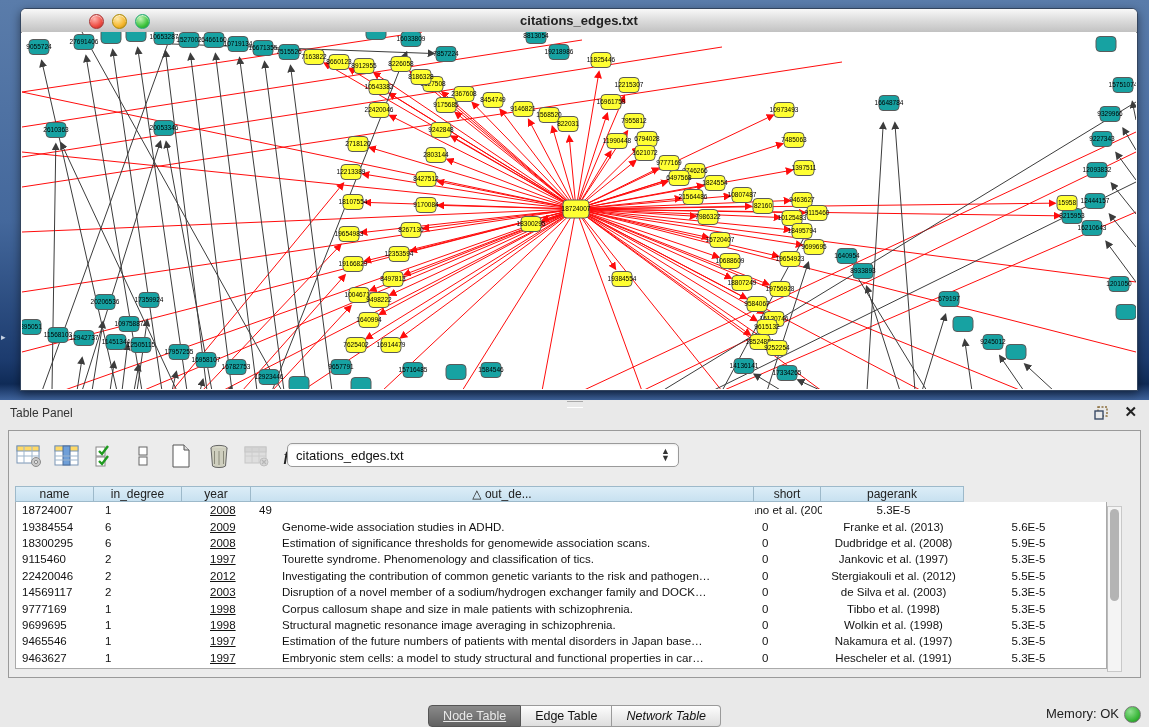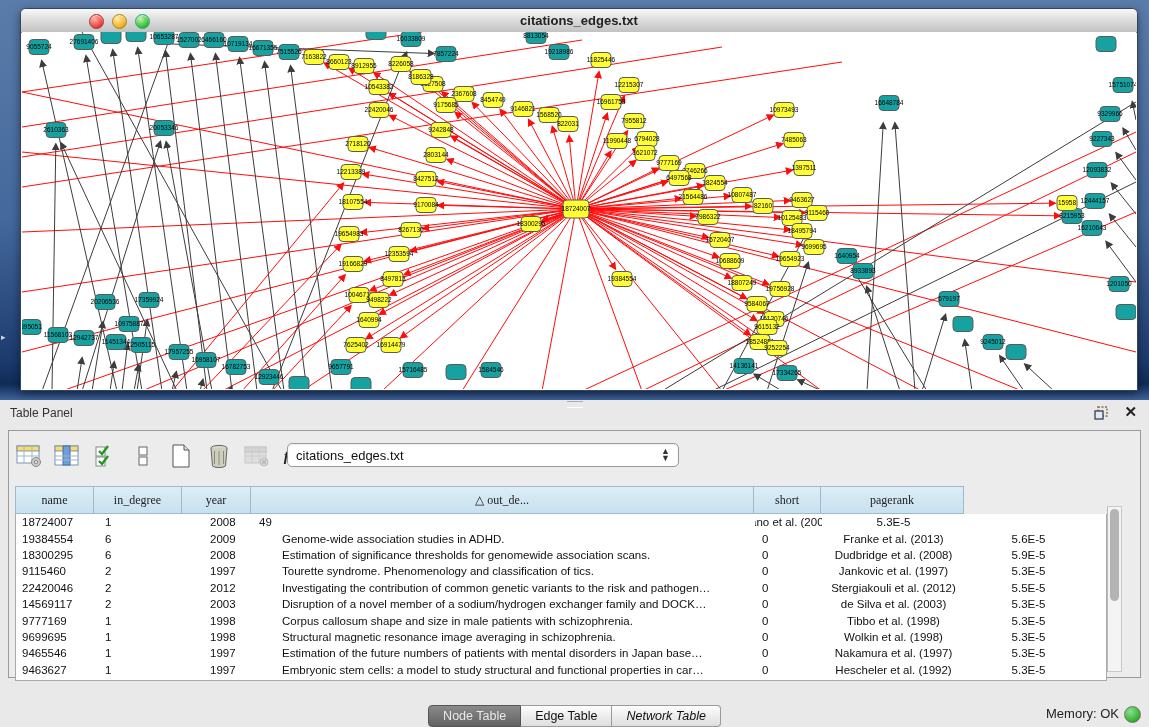--- a/index.html
+++ b/index.html
@@ -36,40 +36,40 @@
   .tool{width:28px;height:28px;display:flex;align-items:center;justify-content:center;cursor:pointer;}
   .fx{font-family:"Liberation Serif",serif;font-style:italic;font-weight:bold;font-size:15px;color:#222;}
   .select{position:absolute;left:278px;top:12px;width:392px;height:24px;background:#fff;
     border:1px solid #9a9a9a;border-radius:5px;font-size:13px;color:#111;
     display:flex;align-items:center;padding:0 8px;box-sizing:border-box;cursor:pointer;
     box-shadow:inset 0 1px 2px rgba(0,0,0,.08);}
   .select .spin{margin-left:auto;font-size:9px;color:#333;line-height:7px;text-align:center;}
   
   .grid{position:absolute;left:6px;top:55px;width:1092px;}
   .hdr-row,.body-row{display:grid;grid-template-columns:79px 88px 69px 503px 67px 143px 127px;}
-  .hdr-row{height:28px;font-family:Liberation Serif, serif;}
+  .hdr-row{height:16px;}
   .hdr-cell{background:linear-gradient(180deg,#dcedf7,#c8e1f0);border:1px solid #9db9ca;border-left:none;
     font-size:12px;color:#222;display:flex;align-items:center;justify-content:center;cursor:pointer;}
   .hdr-cell:first-child{border-left:1px solid #9db9ca;}
   .tbody{background:#fff;border:1px solid #aaa;border-top:none;height:166px;overflow:hidden;}
   .body-row{height:16.4px;font-size:11.5px;color:#111;cursor:default;}
   .cell{white-space:nowrap;overflow:hidden;display:flex;align-items:center;}
-  .c0{padding-left:6px;} .c1{padding-left:10px;} .c2{padding-left:27px;}
+  .c0{padding-left:6px;} .c1{padding-left:10px;} .c2{padding-left:27px;text-decoration:underline;}
   .c3{padding-left:30px;} .c4{padding-left:7px;}
   .c5,.c6{justify-content:center;}
   .vscroll{position:absolute;left:1098px;top:75px;width:15px;height:166px;background:#f4f4f4;
     border:1px solid #c9c9c9;border-left:1px solid #bbb;box-sizing:border-box;}
   .vthumb{position:absolute;left:2px;top:2px;width:9px;height:92px;background:#b4b4b4;border-radius:5px;}
   
   .tabs{position:absolute;left:0;right:0;top:274px;display:flex;justify-content:center;}
   .tabbtn{height:20px;line-height:20px;font-size:12.5px;padding:0 14px;border:1px solid #9a9a9a;
     background:linear-gradient(180deg,#fdfdfd,#dedede);color:#111;cursor:pointer;border-left:none;}
   .tabbtn:first-child{border-radius:4px 0 0 4px;border-left:1px solid #9a9a9a;}
   .tabbtn:last-child{border-radius:0 4px 4px 0;font-style:italic;}
-  .tabbtn.sel{background:linear-gradient(180deg,#8a8a8a,#626262);color:#e9e9e9;border-color:#555;}
+  .tabbtn.sel{background:linear-gradient(180deg,#8a8a8a,#626262);color:#e9e9e9;border-color:#555;text-decoration:underline;}
   
   .statusbar{position:absolute;left:0;bottom:0;width:100%;height:26px;}
   .mem{position:absolute;right:30px;bottom:6px;font-size:13px;color:#222;}
   .memdot{position:absolute;right:8px;bottom:4px;width:15px;height:15px;border-radius:50%;
     background:radial-gradient(circle at 35% 30%,#8fe08f,#35b435 65%,#1d7d1d);border:1px solid #777;}
   svg{display:block;}
 </style>
 </head>
 <body>
 
@@ -888,21 +888,21 @@
             <div class="cell c4">0</div>
             <div class="cell c5">Nakamura et al. (1997)</div>
             <div class="cell c6">5.3E-5</div>
           </div>
           <div class="body-row">
             <div class="cell c0">9463627</div>
             <div class="cell c1">1</div>
             <div class="cell c2">1997</div>
             <div class="cell c3">Embryonic stem cells: a model to study structural and functional properties in car…</div>
             <div class="cell c4">0</div>
-            <div class="cell c5">Hescheler et al. (1992)</div>
+            <div class="cell c5">Hescheler et al. (1991)</div>
             <div class="cell c6">5.3E-5</div>
           </div>
         </div>
     </div>
     <div class="vscroll">
       <div class="vthumb"></div>
     </div>
 
     <div class="tabs">
       <div class="tabbtn sel">Node Table</div>

